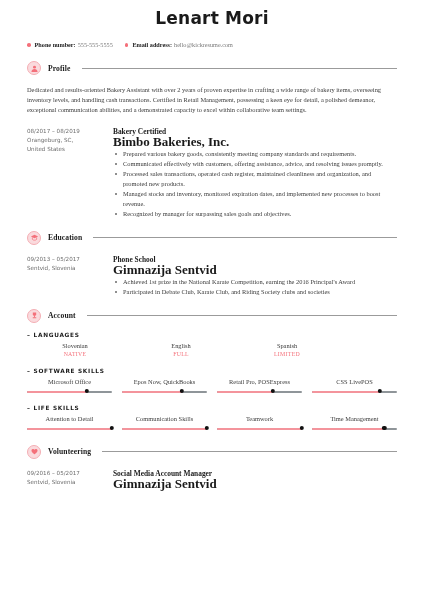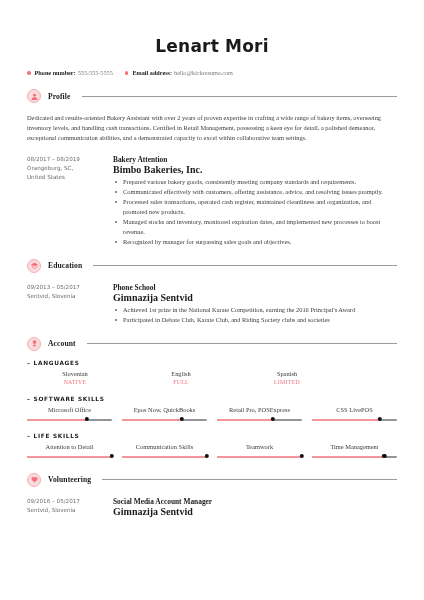--- a/index.html
+++ b/index.html
@@ -18,21 +18,21 @@
   .page {
     width: 424px;
     height: 600px;
     padding: 0;
     box-sizing: border-box;
     background: #fff;
   }
 
   
   .header {
-    padding-top: 36px;
+    padding-top: 8px;
     text-align: center;
   }
   .name {
     font-family: "DejaVu Sans", sans-serif;
     font-size: 17px;
     font-weight: bold;
     letter-spacing: 0.2px;
     color: #1a1a1a;
     margin: 0;
   }
@@ -134,21 +134,21 @@
     flex: 1 1 auto;
     padding-left: 2px;
   }
   .entry-title {
     font-size: 7.4px;
     font-weight: bold;
     color: #1a1a1a;
     line-height: 10px;
   }
   .entry-org {
-    font-size: 10px;
+    font-size: 13px;
     font-weight: bold;
     color: #1a1a1a;
     line-height: 10px;
   }
   ul.bullets {
     list-style: none;
     margin: 2px 0 0 0;
     padding: 0;
   }
   ul.bullets li {
@@ -272,21 +272,21 @@
 
   <div class="section">
 
     <div class="entry">
       <div class="entry-left">
         <div>08/2017 – 08/2019</div>
         <div>Orangeburg, SC,</div>
         <div>United States</div>
       </div>
       <div class="entry-right">
-        <div class="entry-title">Bakery Attention</div>
+        <div class="entry-title">Bakery Certified</div>
         <div class="entry-org">Bimbo Bakeries, Inc.</div>
         <ul class="bullets">
           <li>Prepared various bakery goods, consistently meeting company standards and requirements.</li>
           <li>Communicated effectively with customers, offering assistance, advice, and resolving issues promptly.</li>
           <li>Processed sales transactions, operated cash register, maintained cleanliness and organization, and promoted new products.</li>
           <li>Managed stocks and inventory, monitored expiration dates, and implemented new processes to boost revenue.</li>
           <li>Recognized by manager for surpassing sales goals and objectives.</li>
         </ul>
       </div>
     </div>

